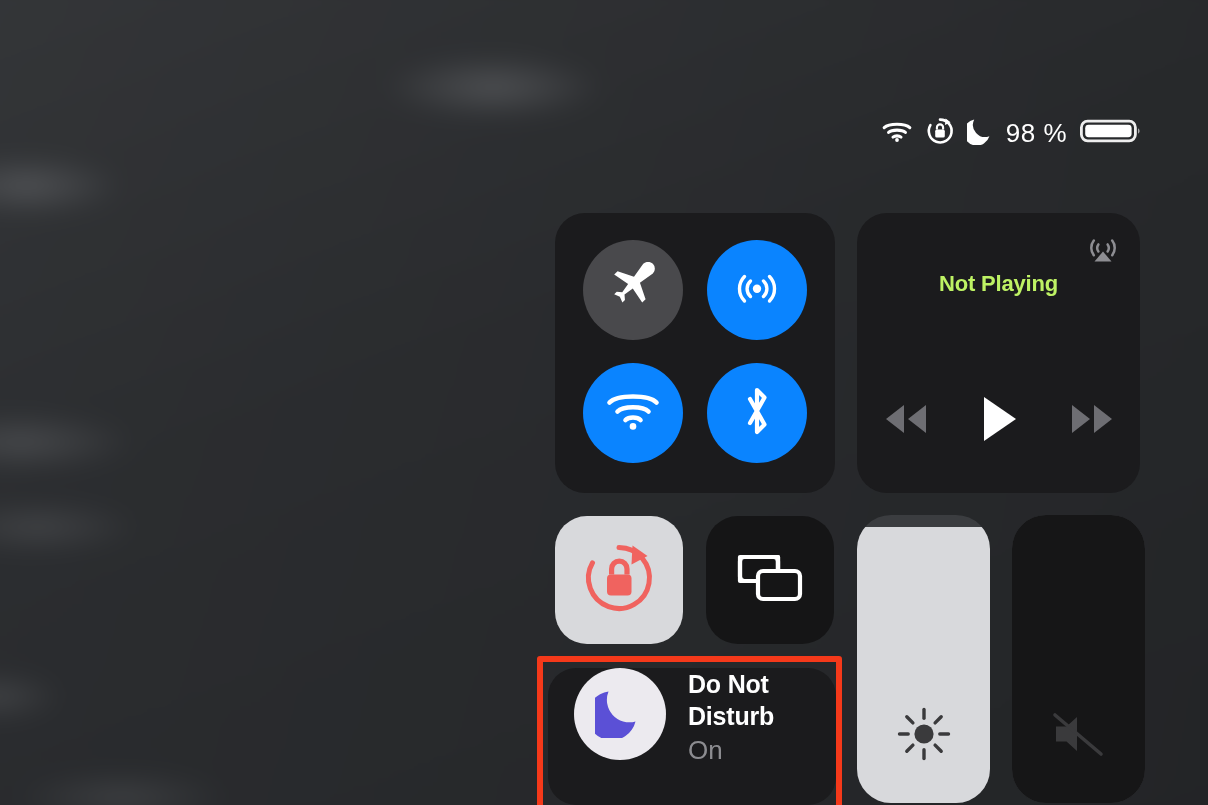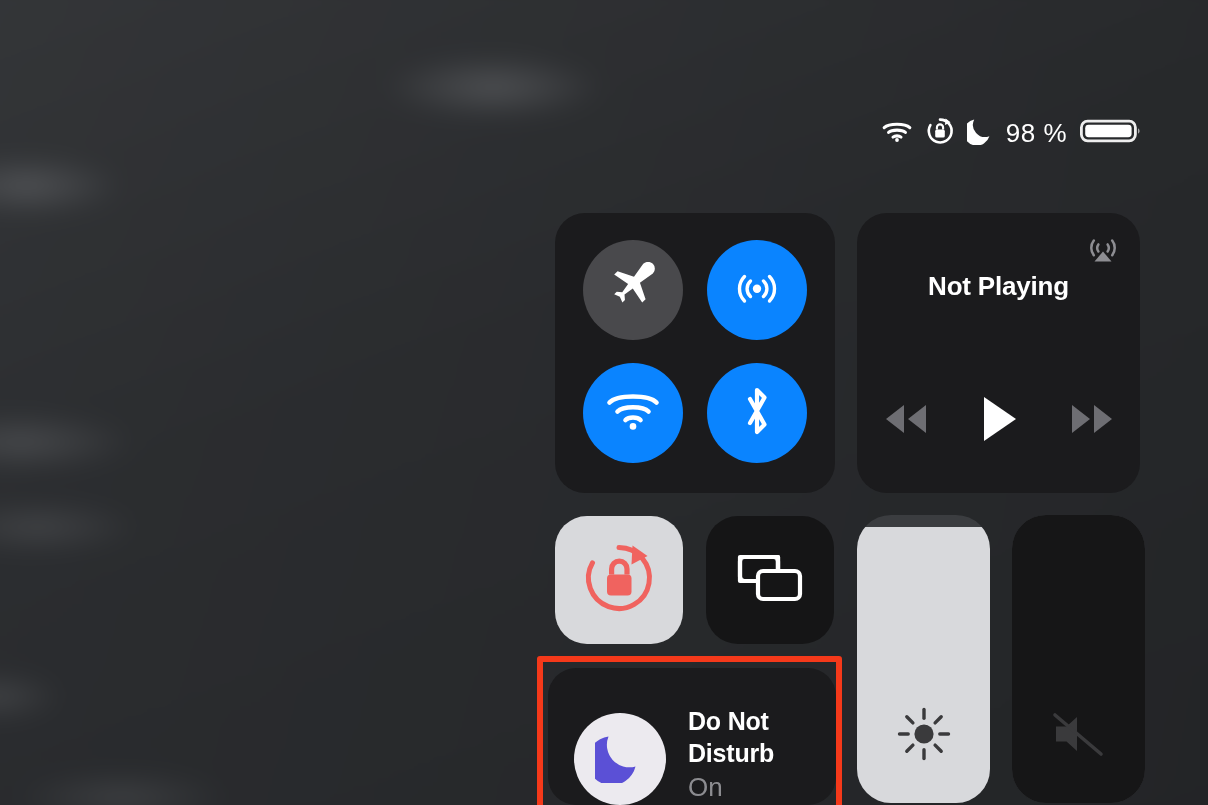--- a/index.html
+++ b/index.html
@@ -92,22 +92,22 @@
   #tile-media {
     left: 857px; top: 213px;
     width: 283px; height: 280px;
     border-radius: 30px;
   }
   #airplay-icon-wrap { position: absolute; right: 18px; top: 17px; }
   #media-title {
     position: absolute;
     left: 0; right: 0; top: 58px;
     text-align: center;
-    color: #ffffff;
-    font-size: 26px;
+    color: #bef264;
+    font-size: 22px;
     font-weight: 700;
     letter-spacing: -0.2px;
   }
   #media-controls {
     position: absolute;
     left: 0; right: 0; bottom: 44px;
     display: flex;
     align-items: center;
     justify-content: center;
     gap: 44px;
@@ -154,21 +154,21 @@
     display: block;
   }
 
   
   #tile-dnd {
     left: 548px; top: 668px;
     width: 288px; height: 137px;
     background: #1b1b1d;
     border-radius: 28px;
     display: flex;
-    align-items: flex-end;
+    align-items: flex-start;
     padding-left: 26px;
     box-sizing: border-box;
   }
   #dnd-moon-badge {
     width: 92px; height: 92px;
     border-radius: 50%;
     background: #eceaef;
     display: flex;
     align-items: center;
     justify-content: center;

